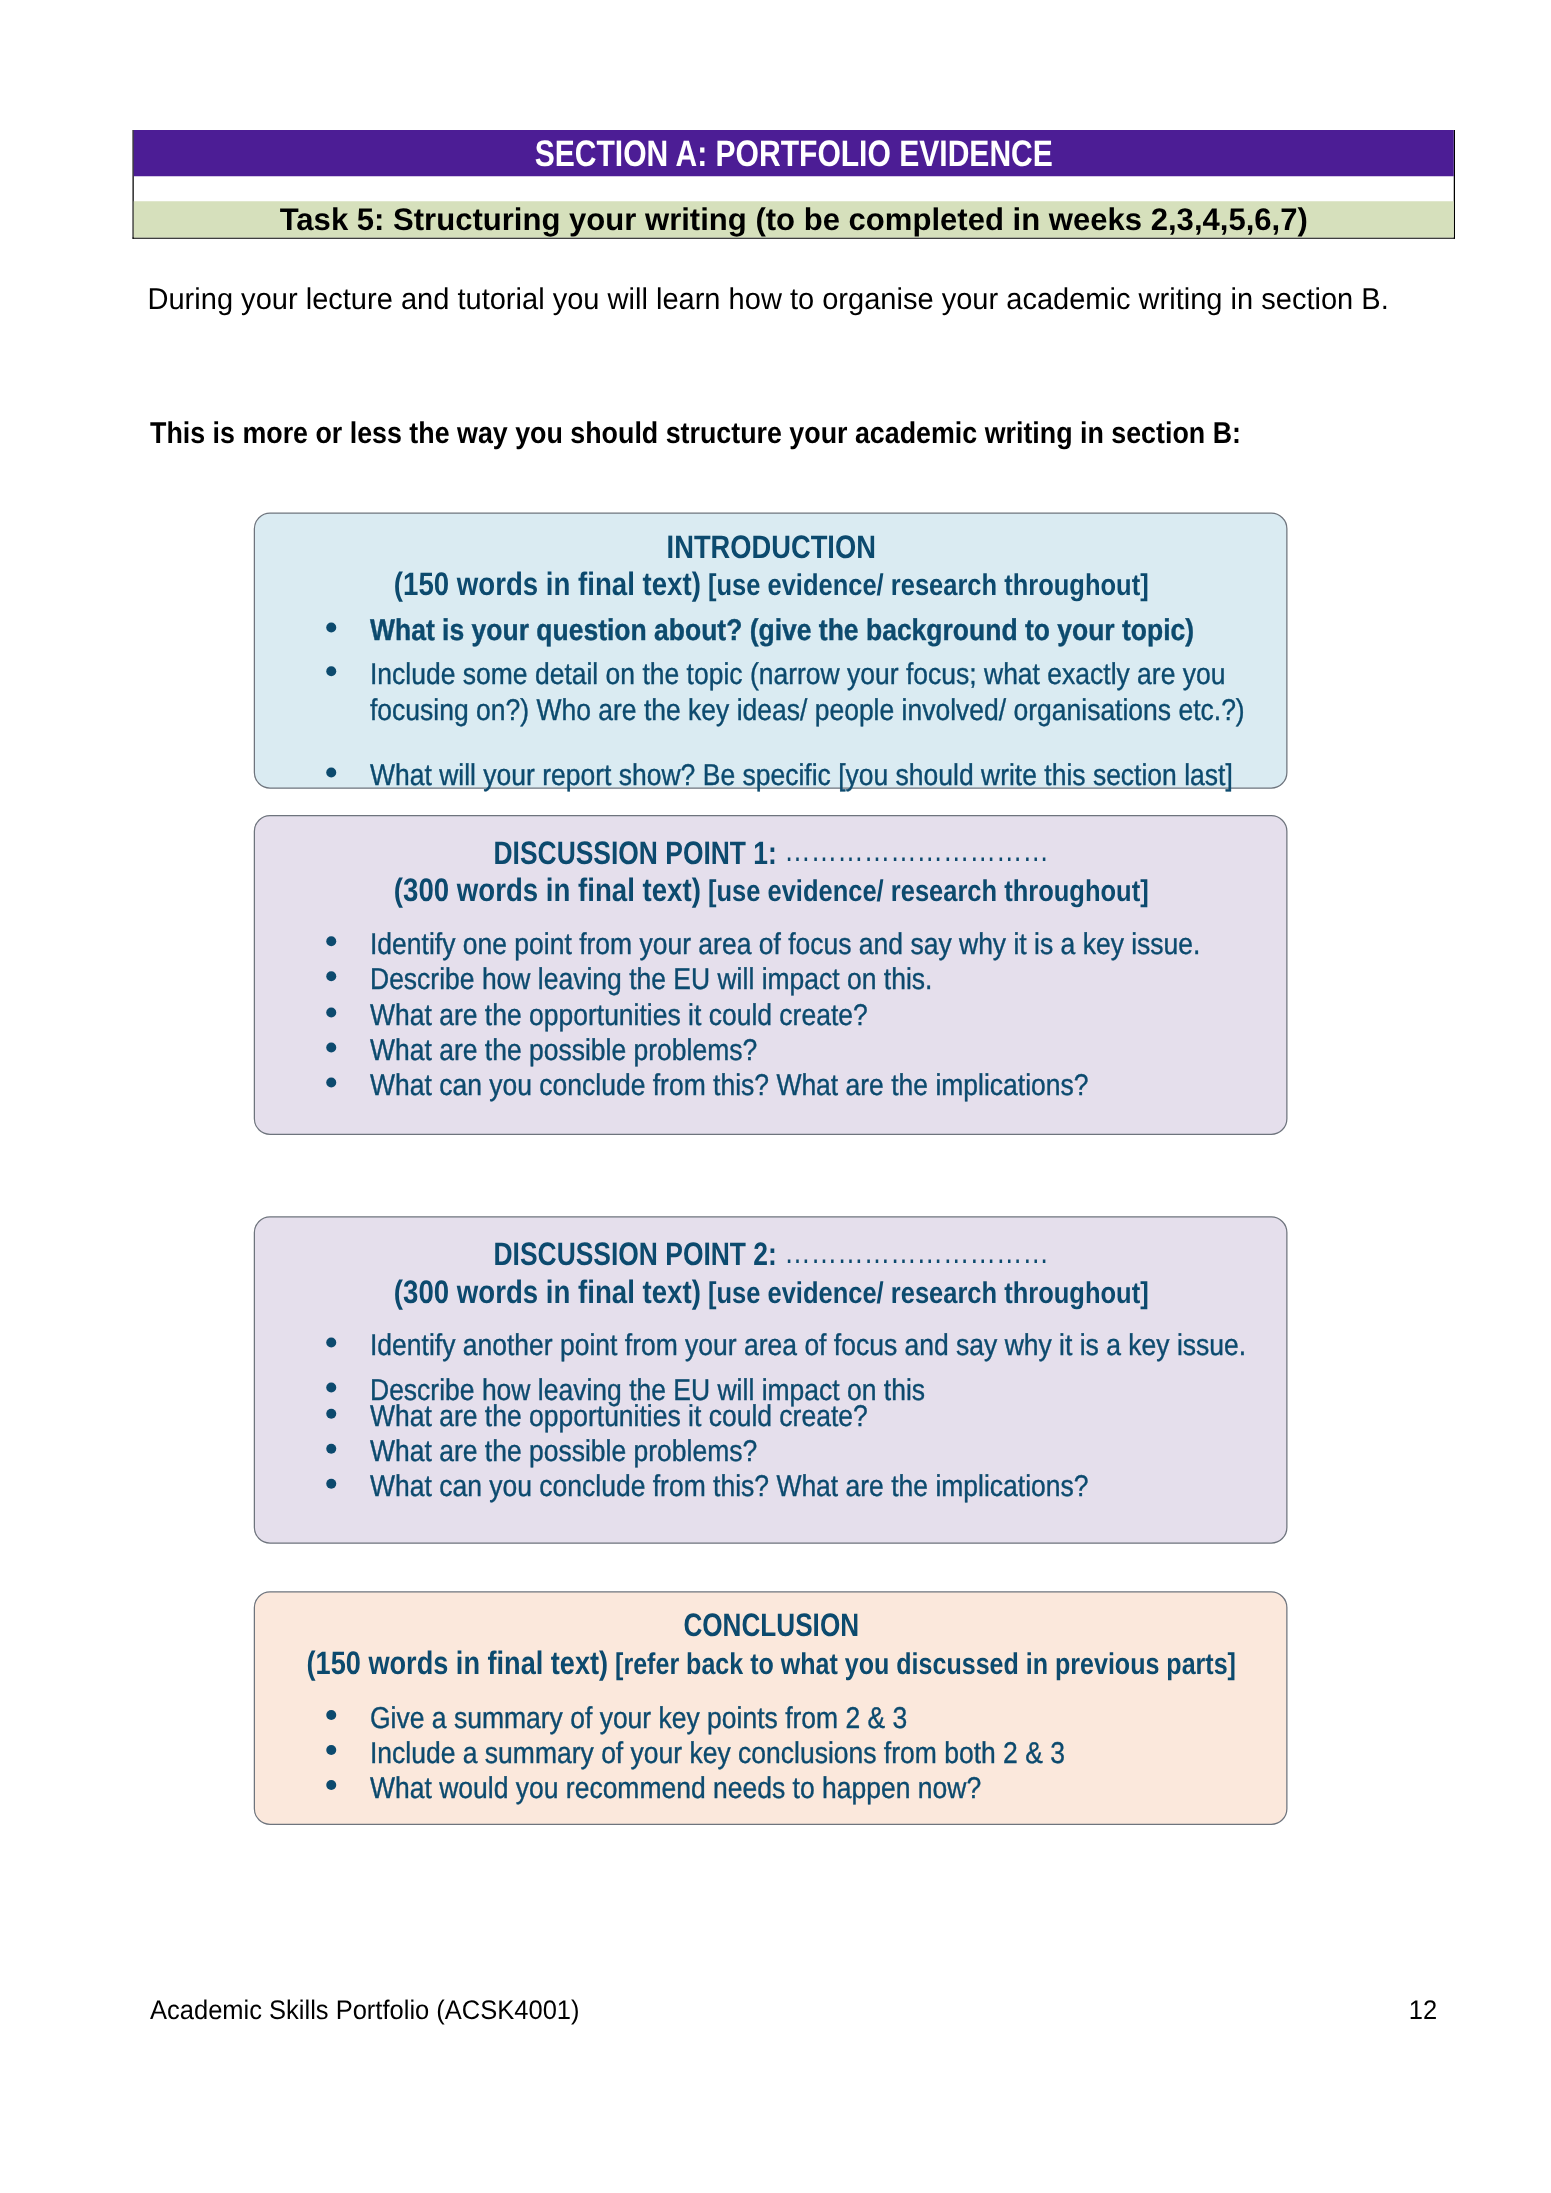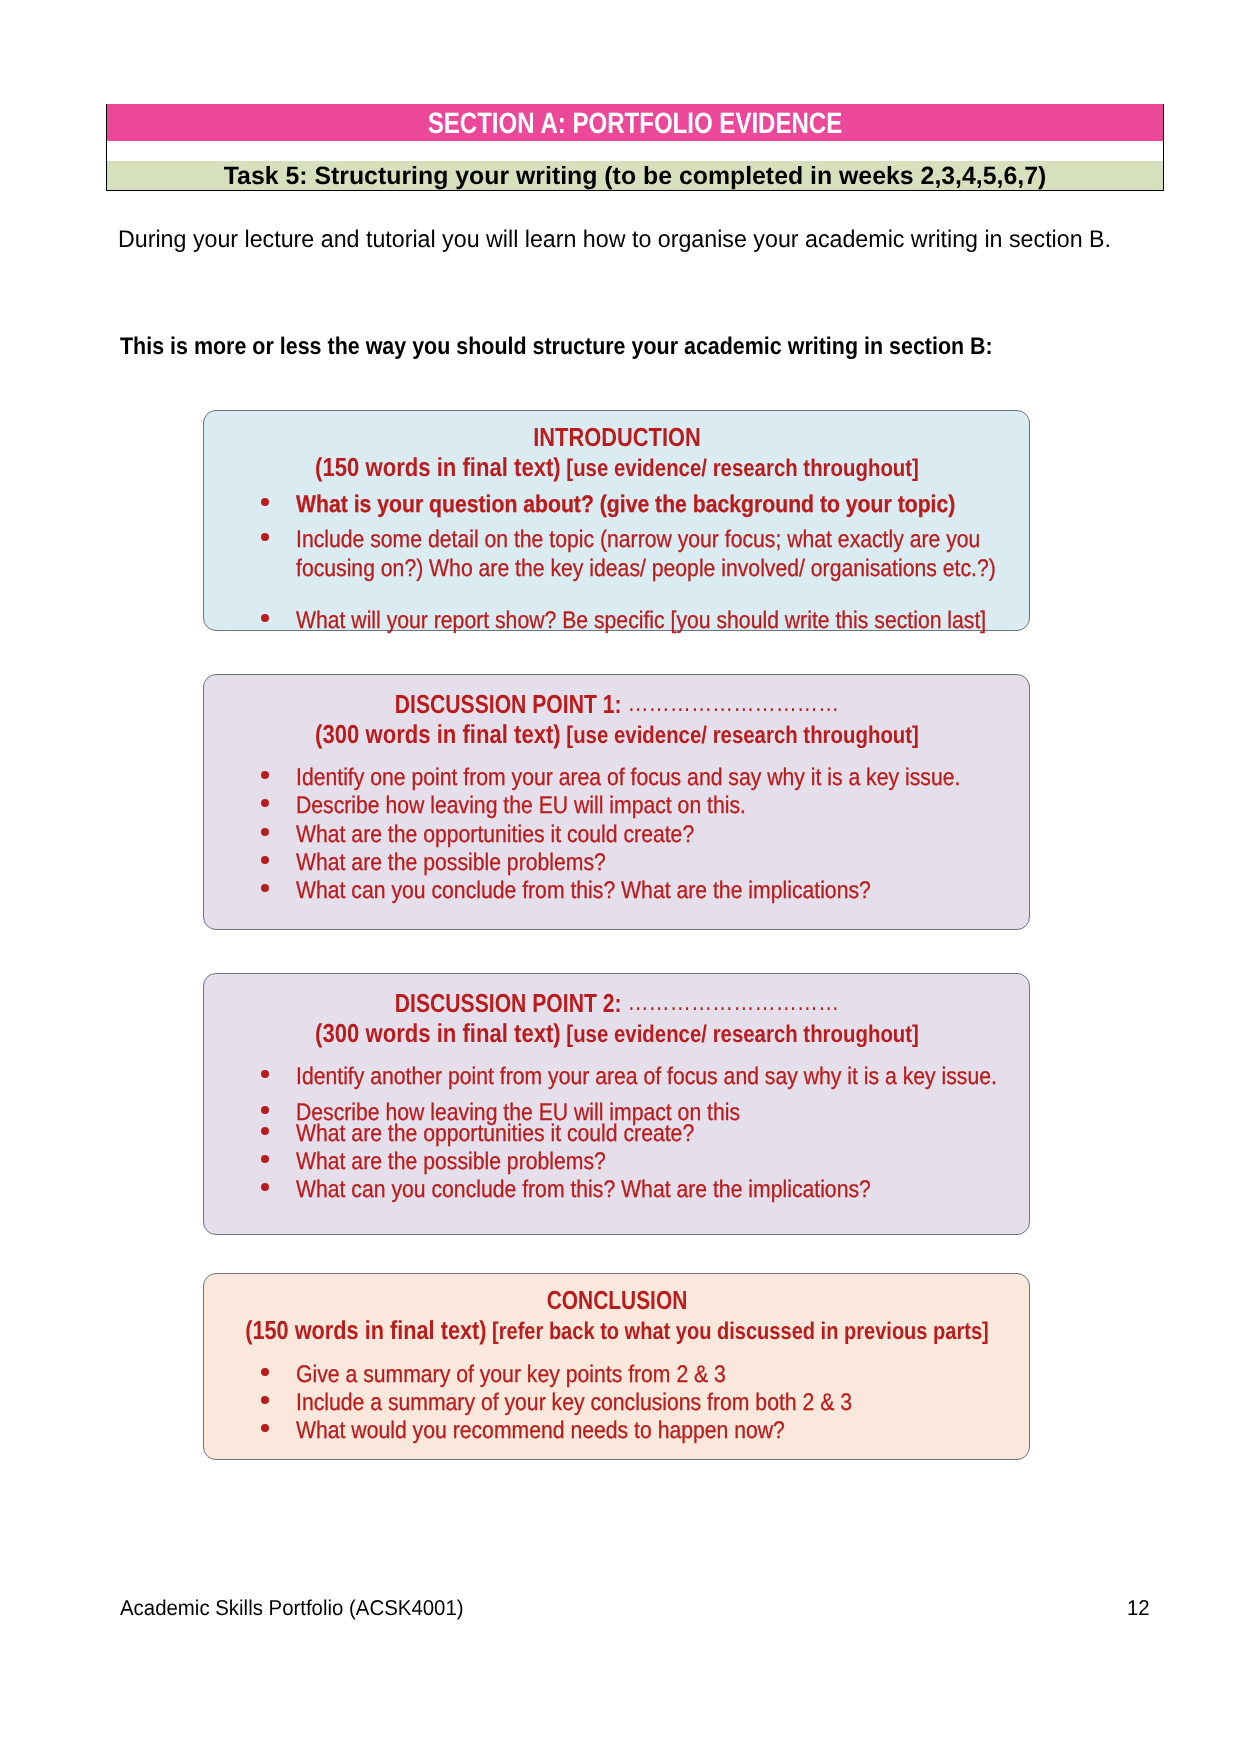--- a/index.html
+++ b/index.html
@@ -4,60 +4,60 @@
 <style>
   html,body{margin:0;padding:0;}
   body{width:1241px;height:1754px;background:#ffffff;
        font-family:"Liberation Sans",sans-serif;position:relative;overflow:hidden;
        -webkit-font-smoothing:antialiased;text-rendering:geometricPrecision;}
   .page{position:absolute;left:0;top:0;width:1241px;height:1754px;}
 
   
   .hdr-table{position:absolute;left:106px;top:104px;width:1058px;
              border:1.5px solid #000000;border-top:none;box-sizing:border-box;}
-  .hdr-black{background:#ec4899;height:37px;position:relative;padding-left:24px;}
+  .hdr-black{background:#4c1d95;height:37px;position:relative;padding-left:24px;}
   .hdr-green{background:#d6e0bc;height:29px;position:relative;margin-top:20px;}
   
   .hdr-black .tx{position:absolute;left:50%;top:5px;color:#ffffff;font-weight:bold;
                  font-size:29.5px;line-height:30px;white-space:nowrap;
                  transform:translateX(-50%) scaleX(0.815);}
   
   .hdr-green .tx{position:absolute;left:50%;top:2px;color:#000000;font-weight:bold;
                  font-size:25px;line-height:26px;white-space:nowrap;
                  transform:translateX(-50%) scaleX(0.994);}
 
   
   .para{position:absolute;left:120px;font-size:24px;line-height:28px;color:#000000;
         white-space:nowrap;transform-origin:0 50%;}
   .para.scal{transform:scaleX(0.968);}
   .para.bold{font-weight:bold;transform:scaleX(0.894);}
 
   
   .box{position:absolute;left:203px;width:827px;box-sizing:border-box;
-       border:1px solid #6e747d;border-radius:13px;color:#b91c1c;}
+       border:1px solid #6e747d;border-radius:13px;color:#0c4a6e;}
   .box .title,.box .subtitle{position:absolute;left:50%;white-space:nowrap;
        font-weight:bold;transform-origin:50% 50%;}
   .box .title{font-size:26px;line-height:26px;transform:translateX(-50%) scaleX(0.84);}
   .box .subtitle{font-size:26px;line-height:26px;transform:translateX(-50%) scaleX(0.85);}
   .box .subtitle .sm{font-size:24px;}
   .box .title .dots{font-weight:normal;font-size:26px;letter-spacing:0.05px;
                     position:relative;top:-2.5px;}
   .box .rows{position:absolute;left:0;top:0;width:100%;}
   .box .row{position:absolute;left:0;width:100%;height:24px;font-size:24px;line-height:24px;}
   .box .row .bul{position:absolute;left:57px;top:5px;width:8px;height:8px;border-radius:50%;
                  background:currentColor;font-size:0;line-height:0;overflow:hidden;
                  text-indent:-99px;}
   .box .row .tx{position:absolute;left:92px;top:0;white-space:nowrap;
                 -webkit-text-stroke:0.3px currentColor;
                 transform-origin:0 50%;transform:scaleX(0.883);}
 
   
   #box0{top:410px;height:221px;background:#daebf2;}
   #box0 .title{top:13px;}   #box0 .subtitle{top:43px;}
-  #box1{top:674px;height:256px;background:#e5dfec;}
+  #box1{top:652px;height:256px;background:#e5dfec;}
   #box1 .title{top:16px;transform:translateX(-50%) scaleX(0.813);}
   #box1 .subtitle{top:46px;}
   #box2{top:973px;height:262px;background:#e5dfec;}
   #box2 .title{top:16px;transform:translateX(-50%) scaleX(0.813);}
   #box2 .subtitle{top:46px;}
   #box3{top:1273px;height:187px;background:#fbe8dc;padding-left:18px;}
   #box3 .title{top:13px;transform:translateX(-50%) scaleX(0.804);}
   #box3 .subtitle{top:43px;transform:translateX(-50%) scaleX(0.835);}
 
   #box0 .row:nth-child(1){top:82px;font-weight:bold;}  #box0 .row:nth-child(2){top:117.35px;}

